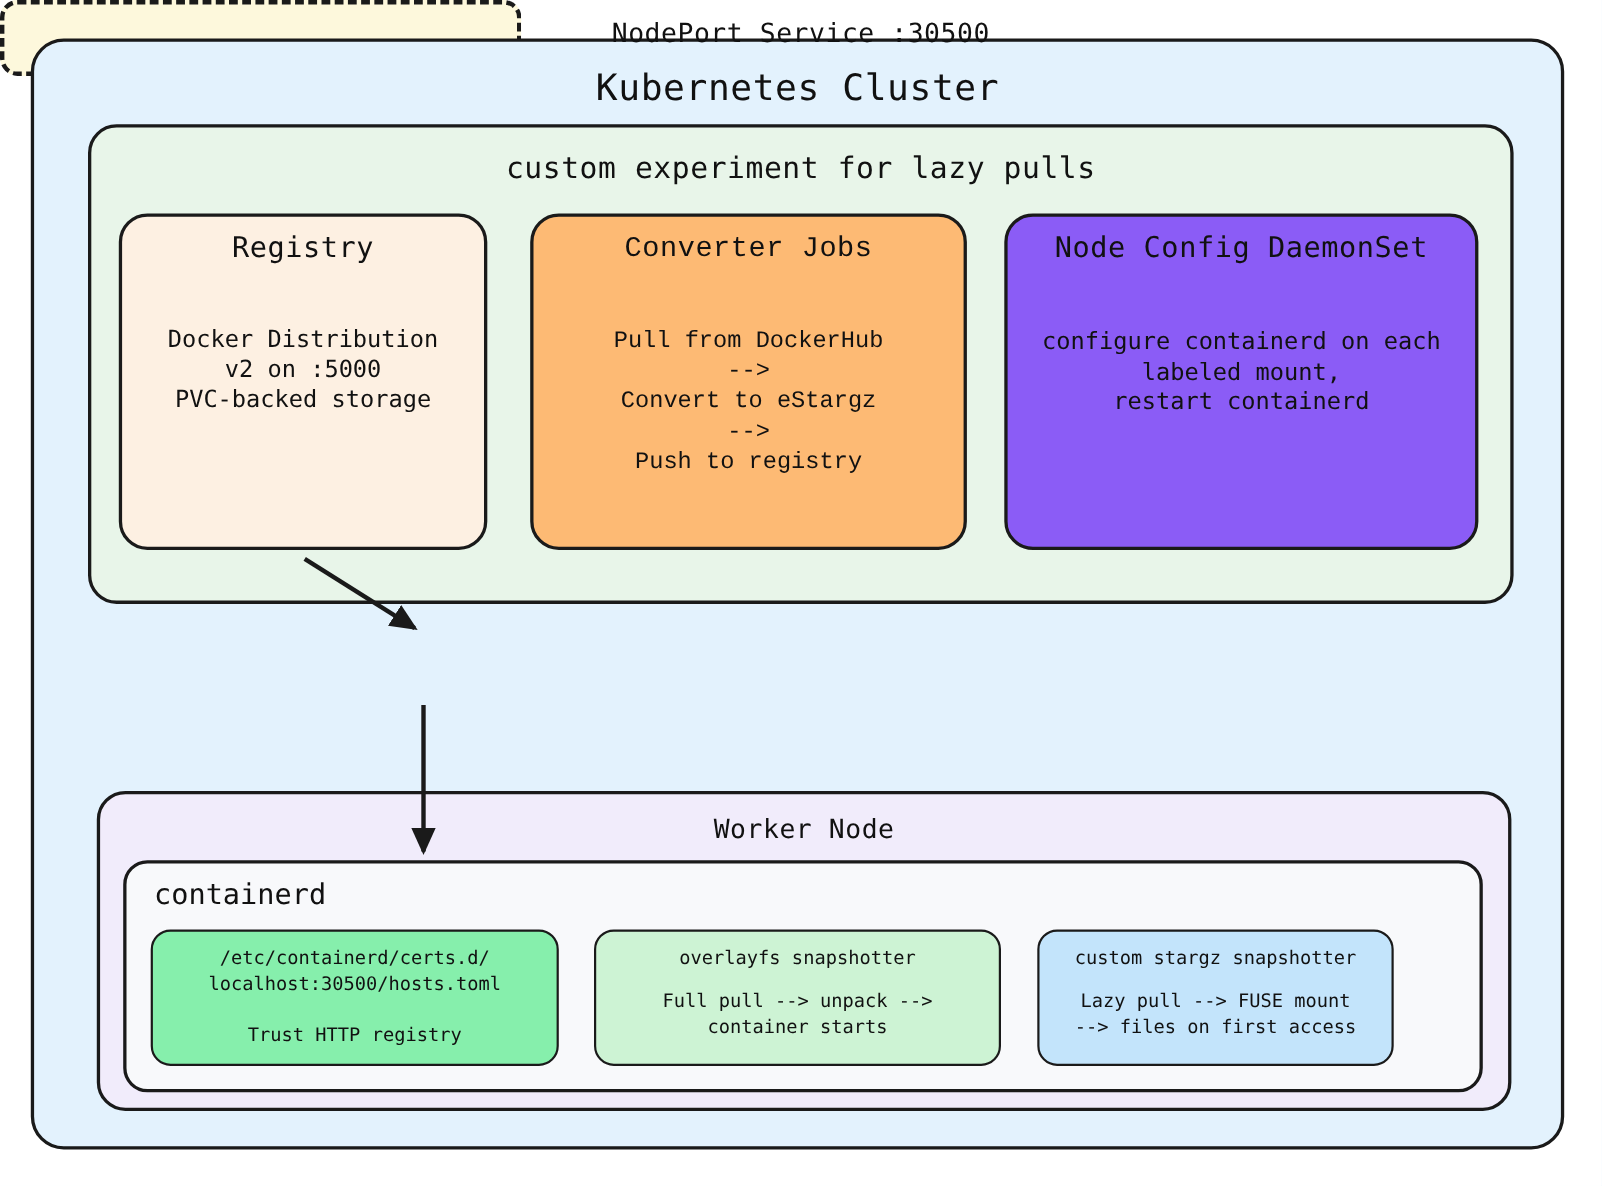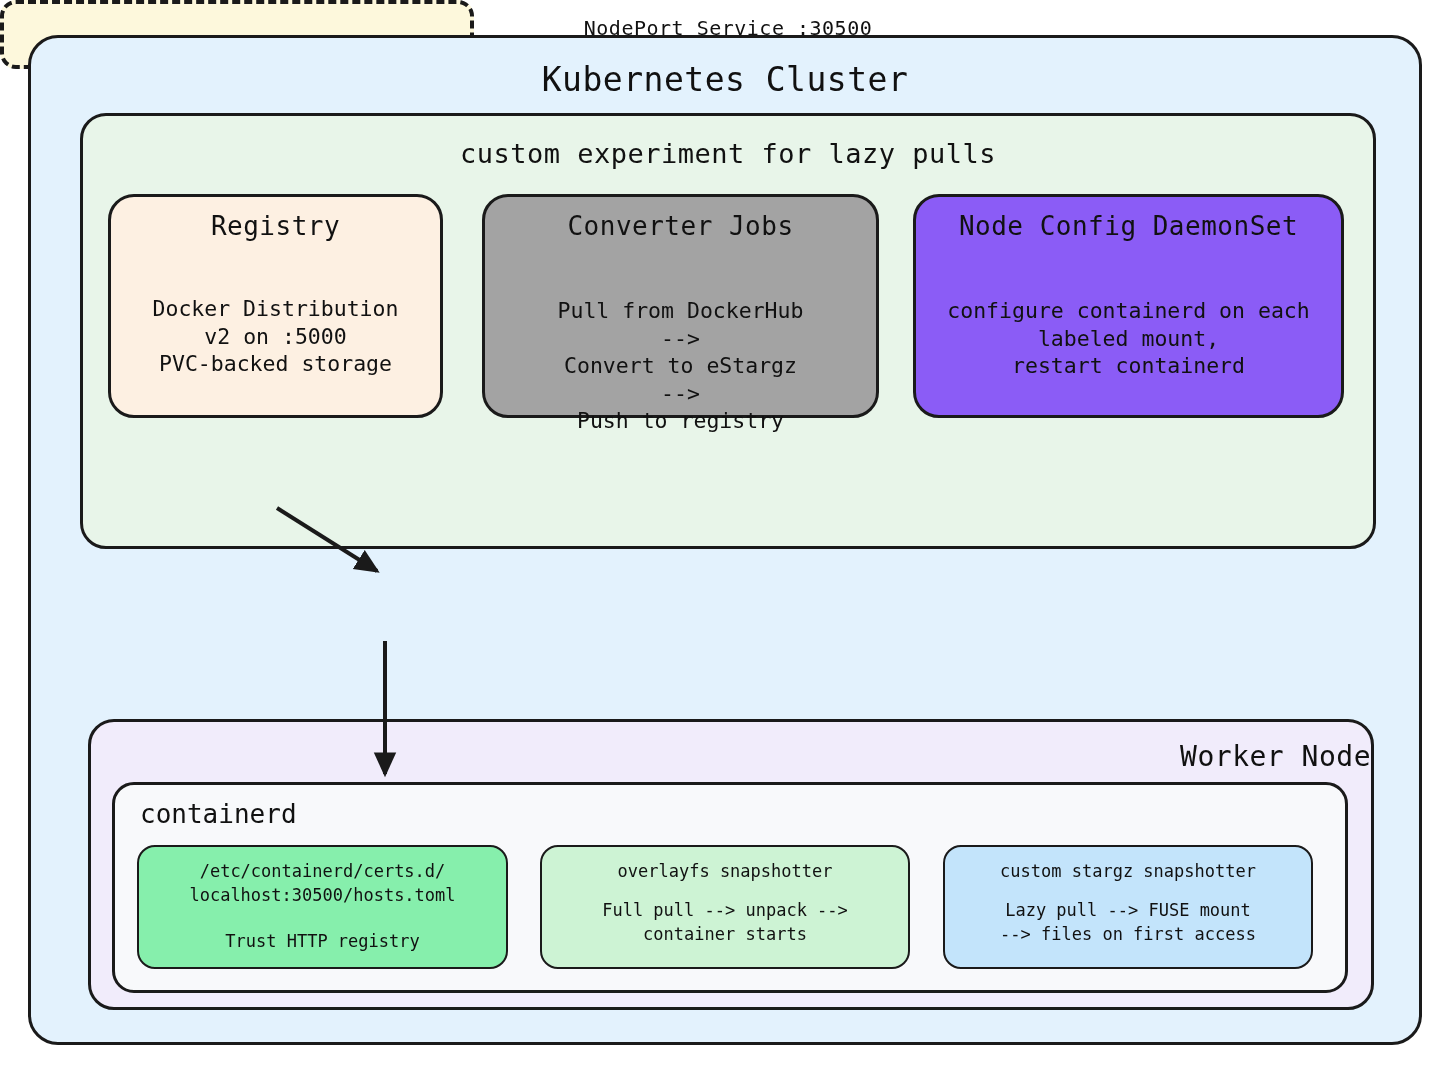--- a/index.html
+++ b/index.html
@@ -52,47 +52,47 @@
   #cluster-title { top: 22px; font-size: 33px; }
 
   
   #experiment {
     left: 80px; top: 113px; width: 1296px; height: 436px;
     background: #e8f5e9;
   }
   #experiment-title { top: 22px; font-size: 27px; }
 
   
-  .card { top: 194px; height: 224px; }
+  .card { top: 194px; height: 306px; }
   #card-registry { left: 108px; width: 335px; background: #fdf0e2; }
-  #card-converter { left: 482px; width: 397px; background: #a3a3a3; }
+  #card-converter { left: 482px; width: 397px; background: #fdba74; font-family: Liberation Mono, monospace; }
   #card-nodecfg { left: 913px; width: 431px; background: #8b5cf6; }
   .card-title { top: 14px; font-size: 26px; }
   .card-body { top: 98px; font-size: 21.5px; }
   #card-registry .card-body { top: 98px; text-align: center; }
   #card-converter .card-body { top: 100px; }
   #card-nodecfg .card-body { top: 100px; }
 
   
   #nodeport {
     left: 152px; top: 580px; width: 466px; height: 61px;
     background: #fdf8dc;
     border: 4px dashed #1a1a1a;
     border-radius: 16px;
   }
   #nodeport-label {
-    top: 16px; font-size: 20px;
+    top: 16px; font-size: 24px;
   }
 
   
   #worker {
     left: 88px; top: 719px; width: 1286px; height: 291px;
     background: #f1ecfb;
   }
-  #worker-title { top: 18px; font-size: 28px; text-align: right; }
+  #worker-title { top: 18px; font-size: 24px; }
 
   
   #containerd {
     left: 112px; top: 782px; width: 1236px; height: 211px;
     background: #f8f9fb;
     border-radius: 22px;
   }
   #containerd-label {
     position: absolute;
     left: 25px; top: 14px;
@@ -101,21 +101,21 @@
   }
 
   
   .subcard {
     top: 845px; height: 124px;
     border-radius: 18px;
     border-width: 2.5px;
   }
   #sub-certs { left: 137px; width: 371px; background: #86efac; }
   #sub-overlay { left: 540px; width: 370px; background: #cdf3d4; }
-  #sub-stargz { left: 943px; width: 370px; background: #c3e4fb; }
+  #sub-stargz { left: 943px; width: 324px; background: #c3e4fb; }
 
   .subcard-title { top: 14px; font-size: 17px; }
   .subcard-body { top: 52px; font-size: 17px; line-height: 1.4; }
   #sub-certs .subcard-title { top: 12px; font-size: 17px; line-height: 1.42; }
   #sub-certs .subcard-body { top: 83px; }
 
   
   #arrows {
     position: absolute;
     left: 0; top: 0;

